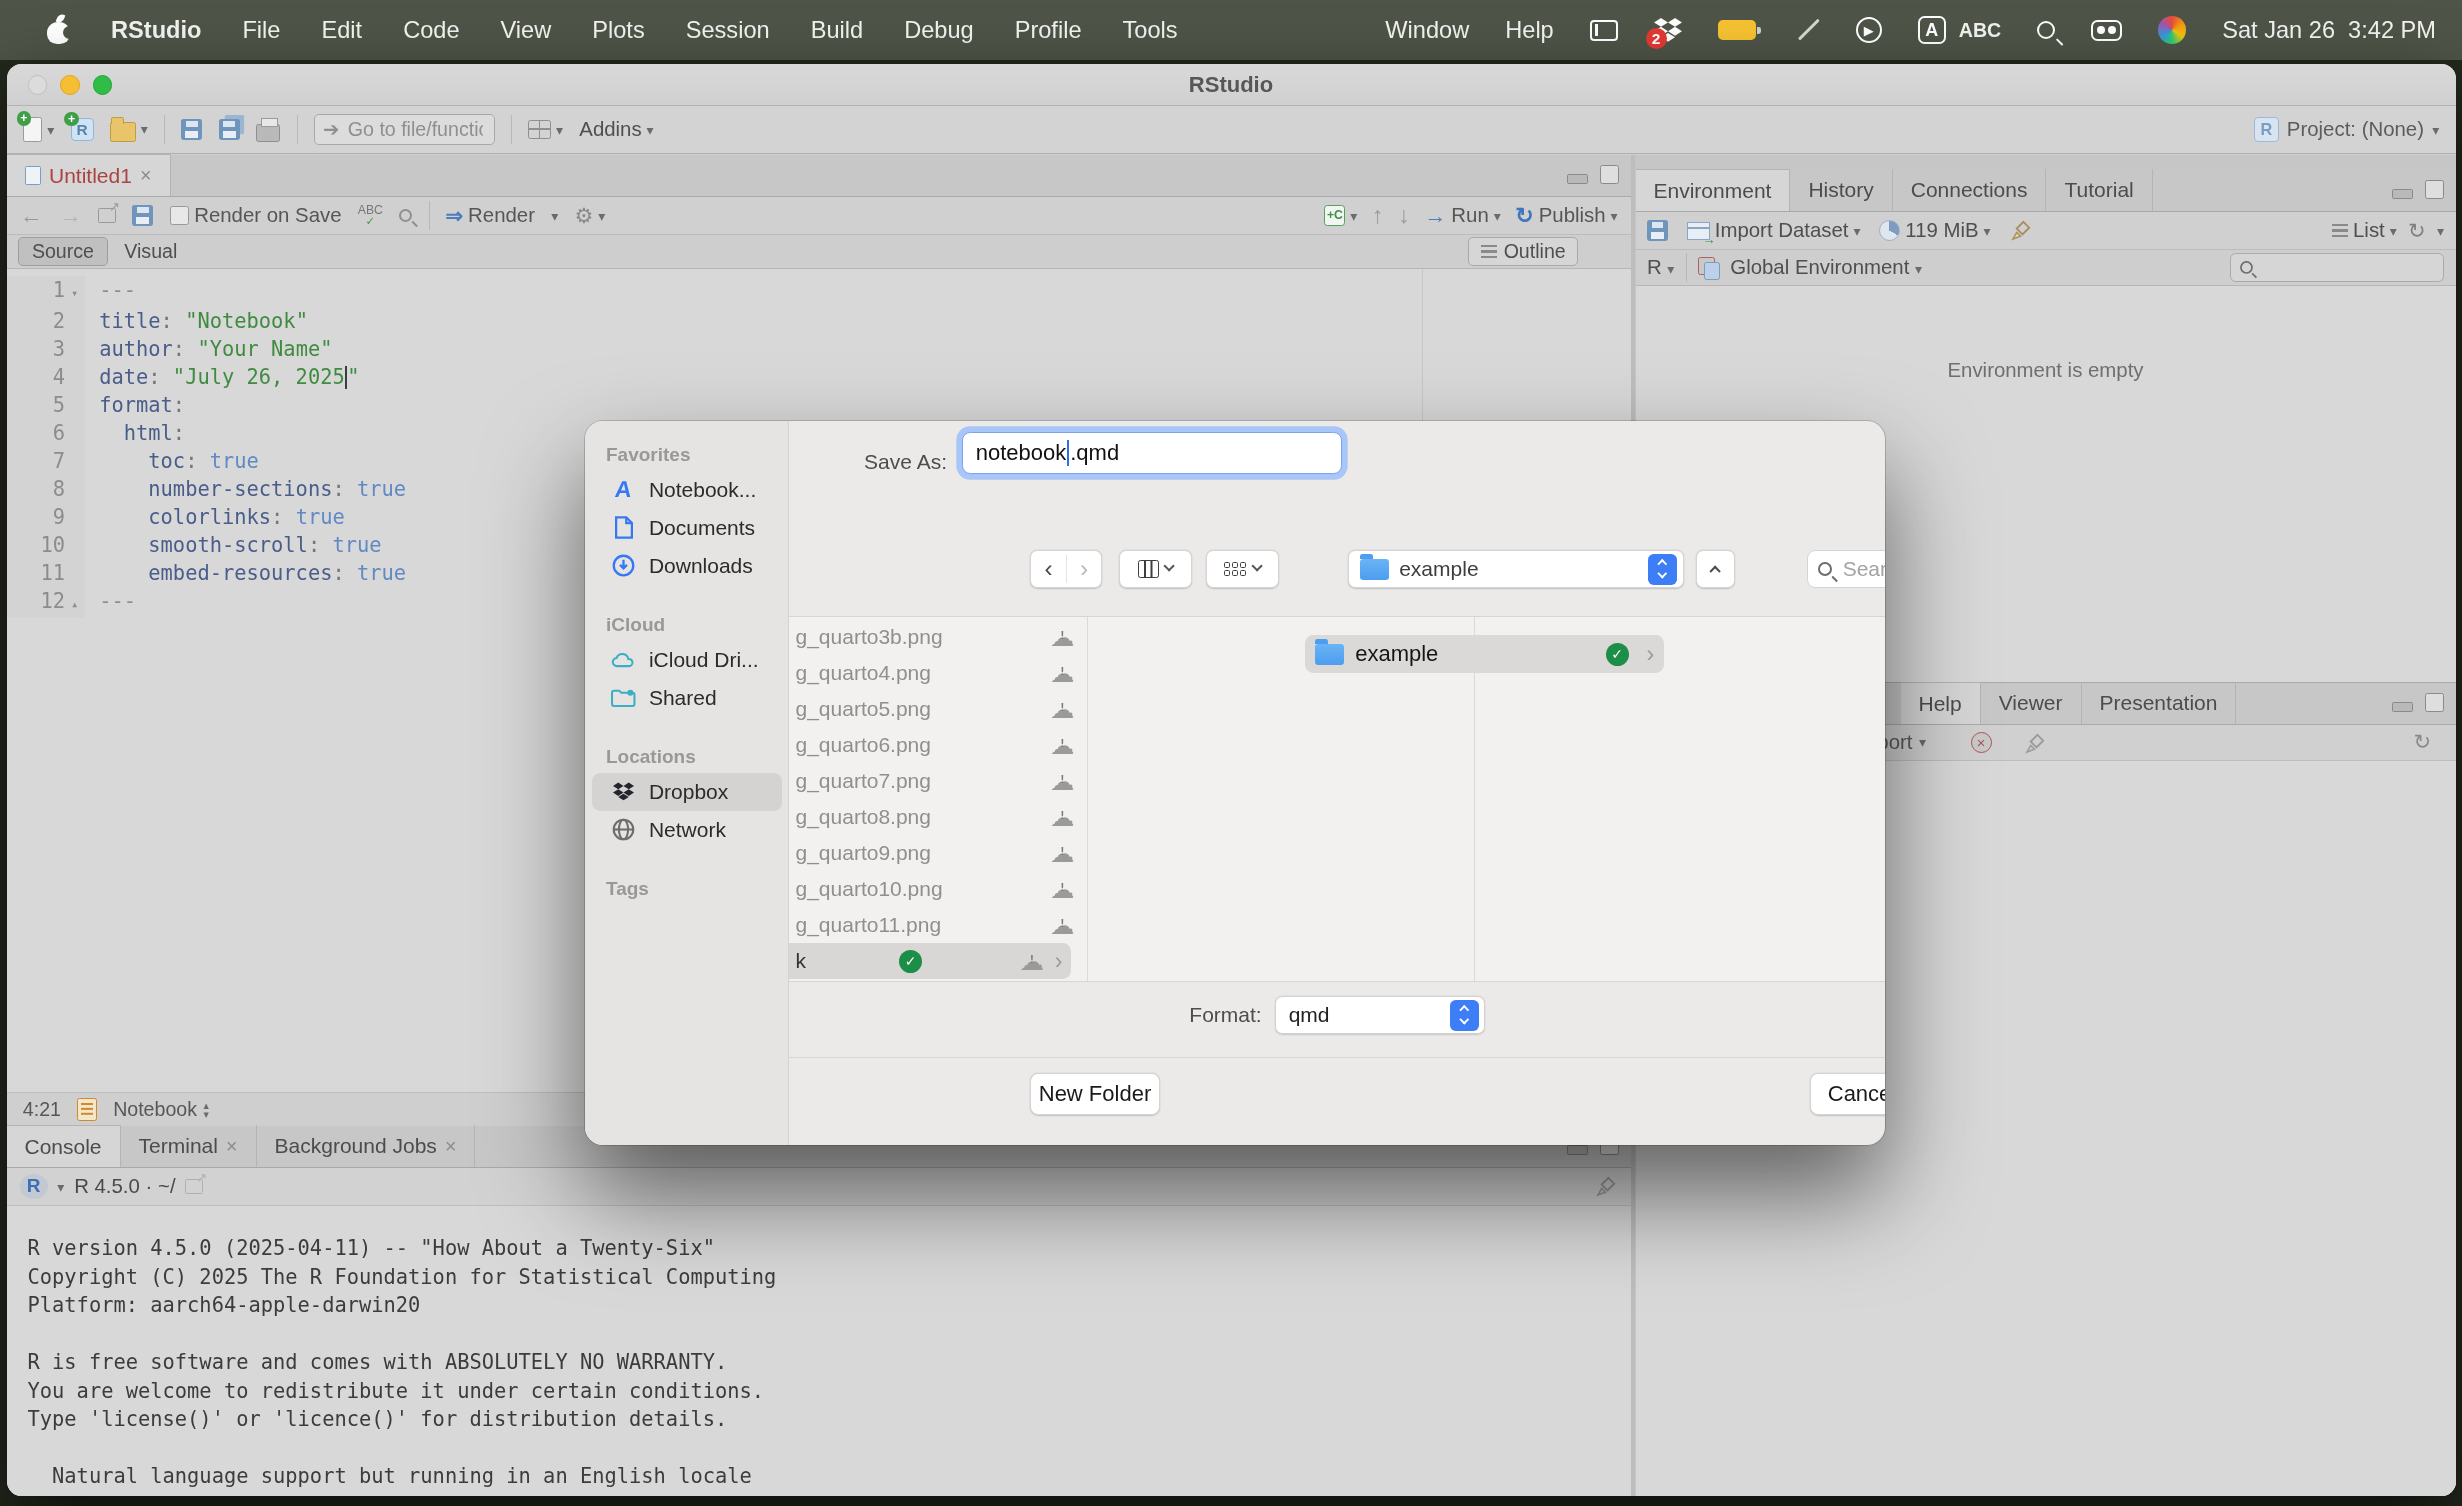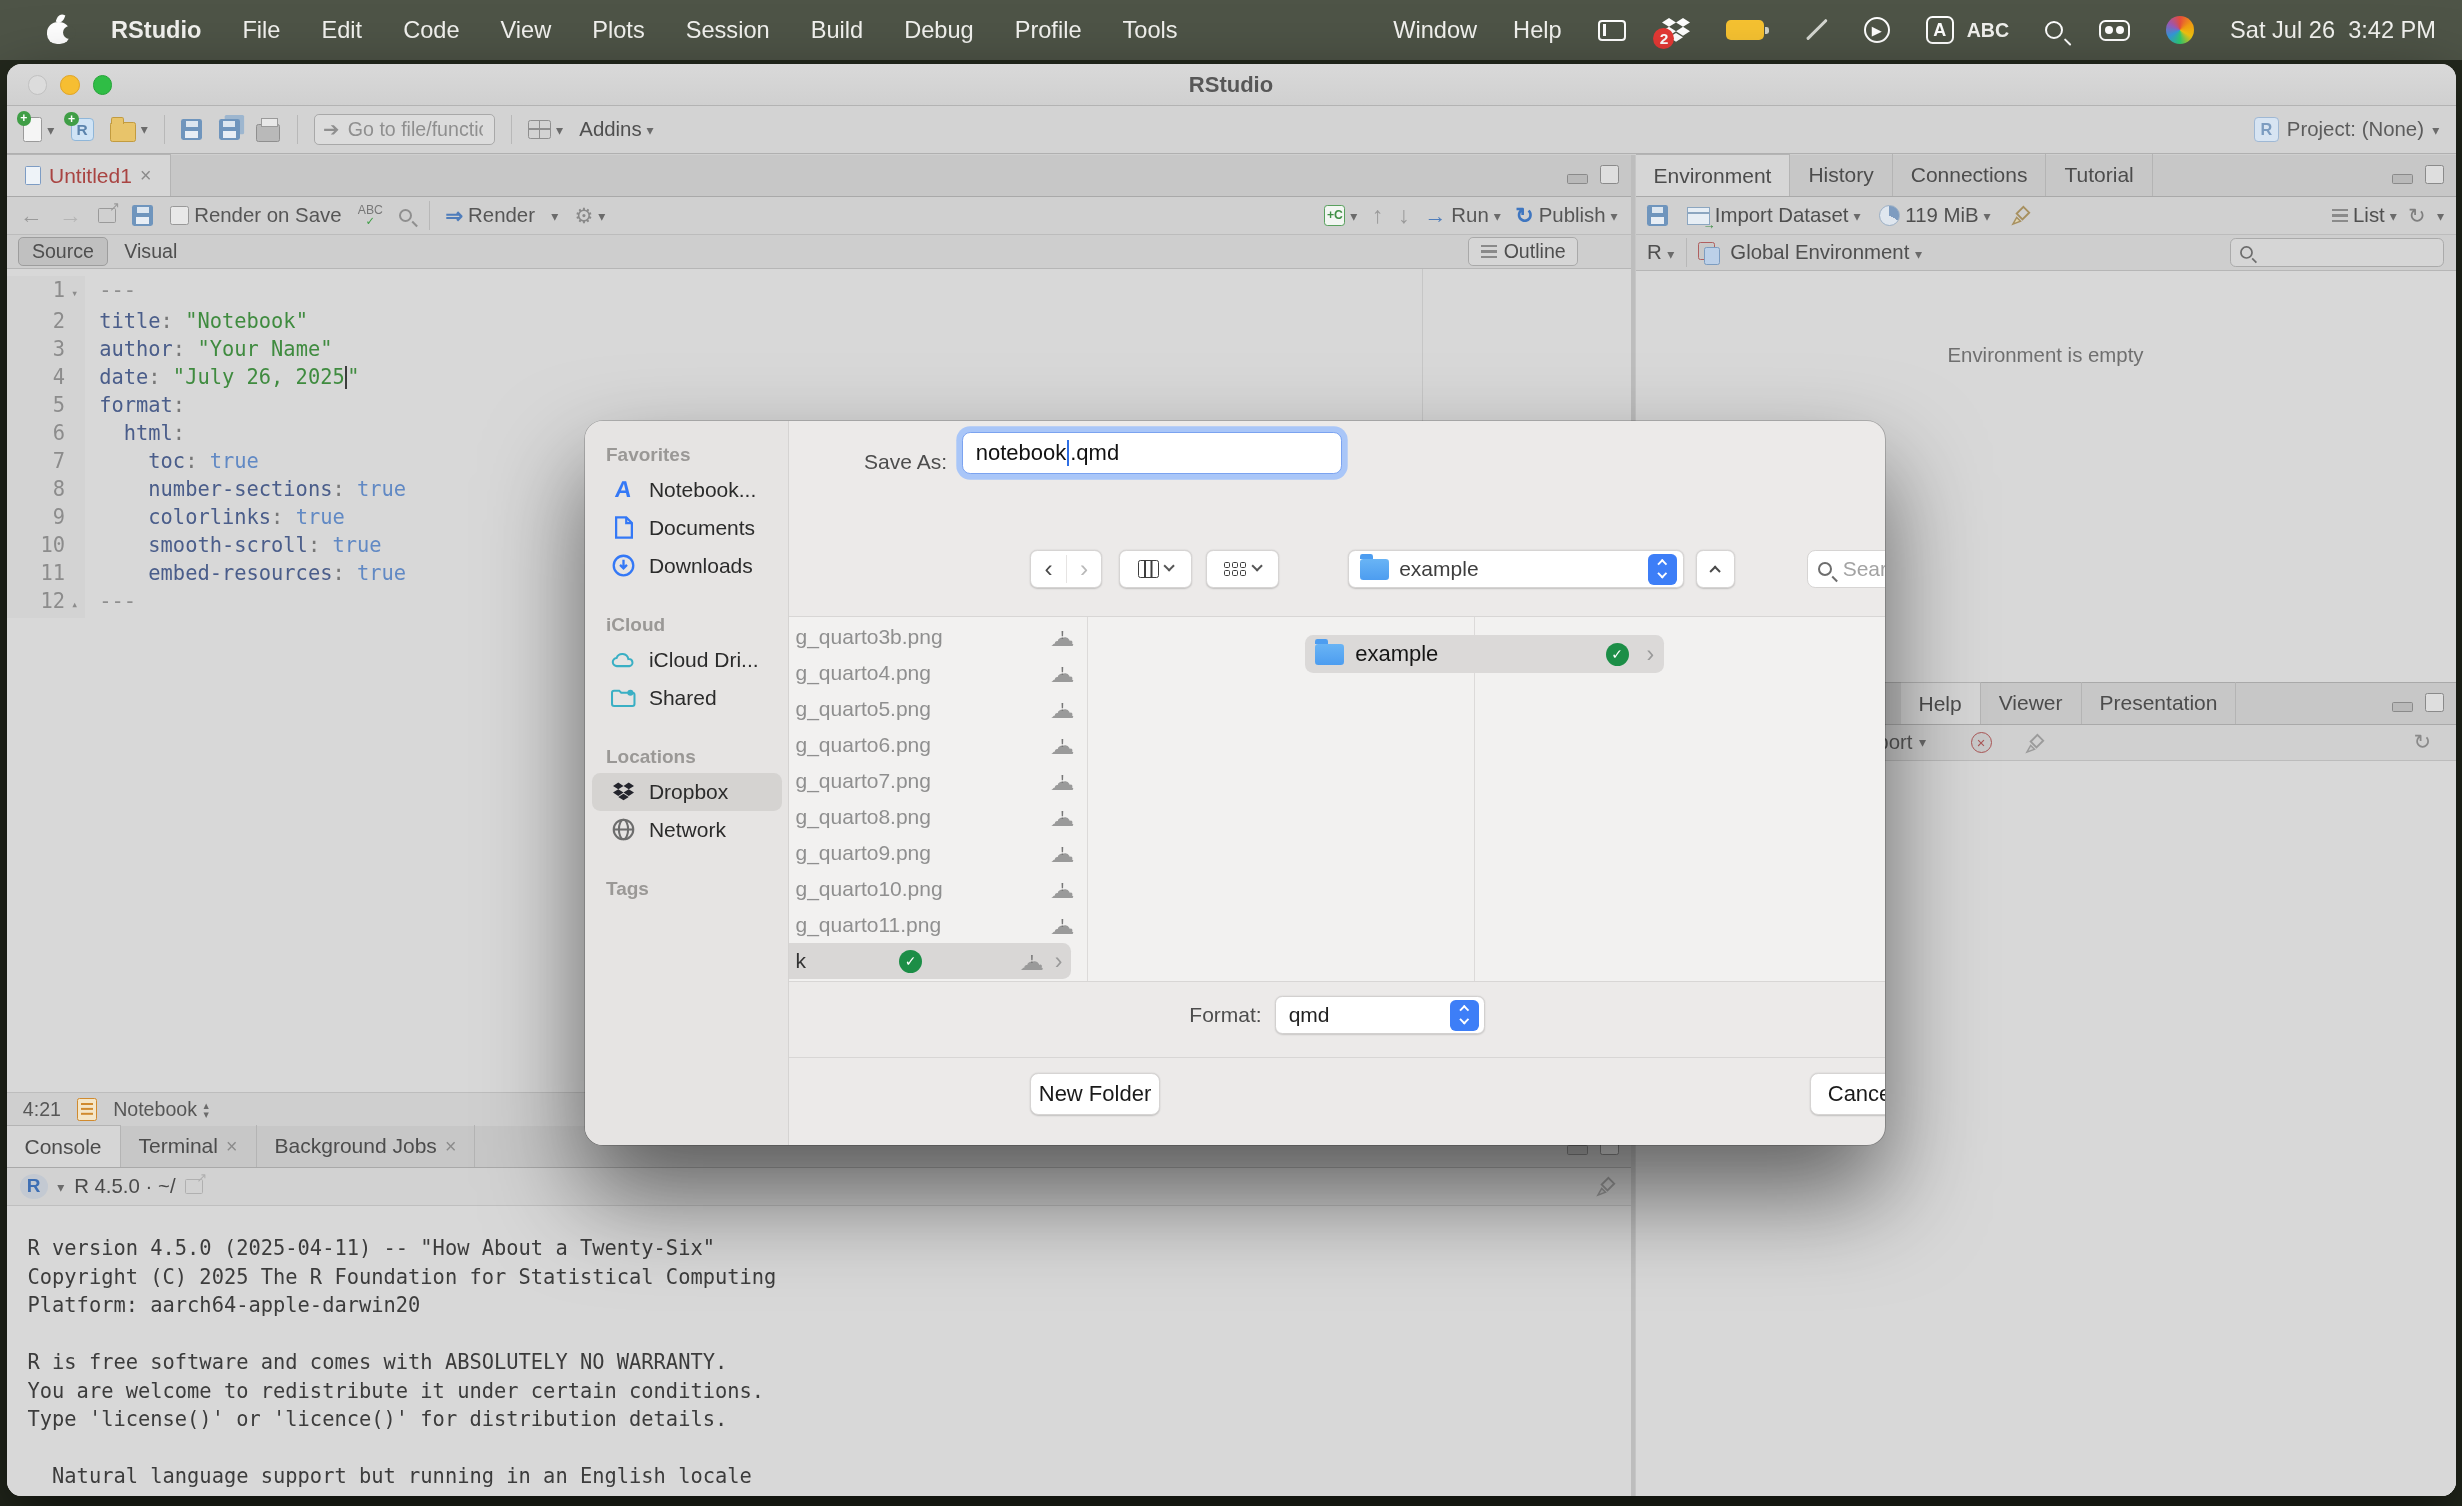--- a/index.html
+++ b/index.html
@@ -156,21 +156,21 @@
   
   .console-pane{position:absolute;left:0;top:971px;right:0;bottom:0;background:#d8d8d8;}
   .con-info{position:relative;height:38px;background:#d2d2d2;border-bottom:0.8px solid #bfbfbf;display:flex;
             align-items:center;gap:9.8px;padding:0 13px;font-size:20.4px;color:#4a4a4a;}
   .rlogo{width:28px;height:24.5px;border-radius:50%;background:#c3c9d2;color:#3e6fb4;font-weight:bold;font-size:19px;
          text-align:center;line-height:24.5px;}
   .con-pre{margin:0;padding:28px 0 0 21px;font-family:"DejaVu Sans Mono",monospace;font-size:20.4px;line-height:28.5px;color:#3c3c3c;}
   .broom{opacity:.75;}
 
   
-  .env-pane{position:absolute;left:0;right:0;top:0;height:527px;background:#b91c1c;}
+  .env-pane{position:absolute;left:0;right:0;top:15px;height:527px;background:#b91c1c;}
   .env-toolbar{position:relative;height:38px;background:#d0d0d0;border-bottom:0.8px solid #bcbcbc;display:flex;
                align-items:center;gap:19px;padding:0 11.4px;font-size:20.4px;color:#4f4f4f;}
   .ic-table{width:23px;height:18px;border:1.6px solid #8ca6c0;background:#e7eef5;position:relative;}
   .ic-table::before{content:"";position:absolute;left:0;right:0;top:4.9px;height:1.6px;background:#8ca6c0;}
   .ic-table::after{content:"→";position:absolute;right:-6.5px;bottom:-8.2px;color:#3f8f45;font-size:13px;font-weight:bold;}
   .ic-pie{width:21px;height:21px;border-radius:50%;background:conic-gradient(#7e9cc0 0 120deg,#dfe6ee 120deg 360deg);border:0.8px solid #9cb0c6;}
   .env-right{margin-left:auto;display:flex;align-items:center;gap:11.4px;}
   .ic-refresh{color:#7f7f7f;font-size:21px;}
   .env-row2{position:relative;height:36px;background:#cecece;border-bottom:0.8px solid #b6b6b6;display:flex;
             align-items:center;gap:11.4px;padding:0 11.4px;font-size:20.4px;color:#4f4f4f;}
@@ -304,21 +304,21 @@
         <span class="badge">2</span>
       </span>
       <span class="st ic-batt"></span>
       <span class="st ic-stylus"></span>
       <span class="st ic-play">▶</span>
       <span class="st ic-inputsrc">A</span>
       <span class="abc">ABC</span>
       <span class="st ic-mag"></span>
       <span class="st ic-cc"></span>
       <span class="st ic-wheel"></span>
-      <span class="clock">Sat Jul 26  3:42 PM</span>
+      <span class="clock">Sat Jan 26  3:42 PM</span>
     </div>
   </div>
 
   <div class="window">
     <div class="titlebar">
       <div class="lights">
         <span class="light l-close"></span>
         <span class="light l-min"></span>
         <span class="light l-zoom"></span>
       </div>

